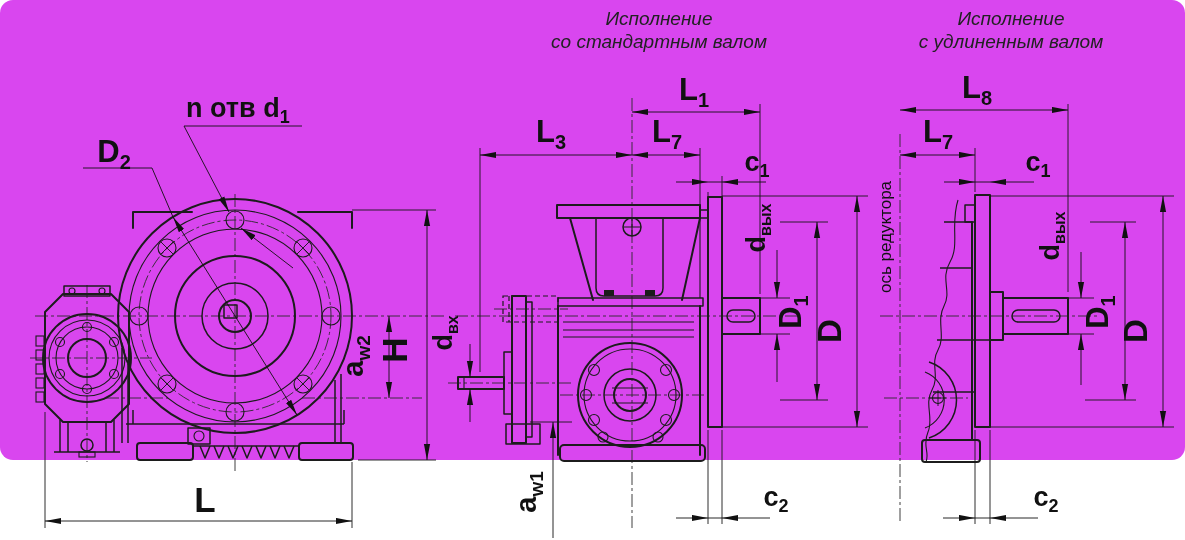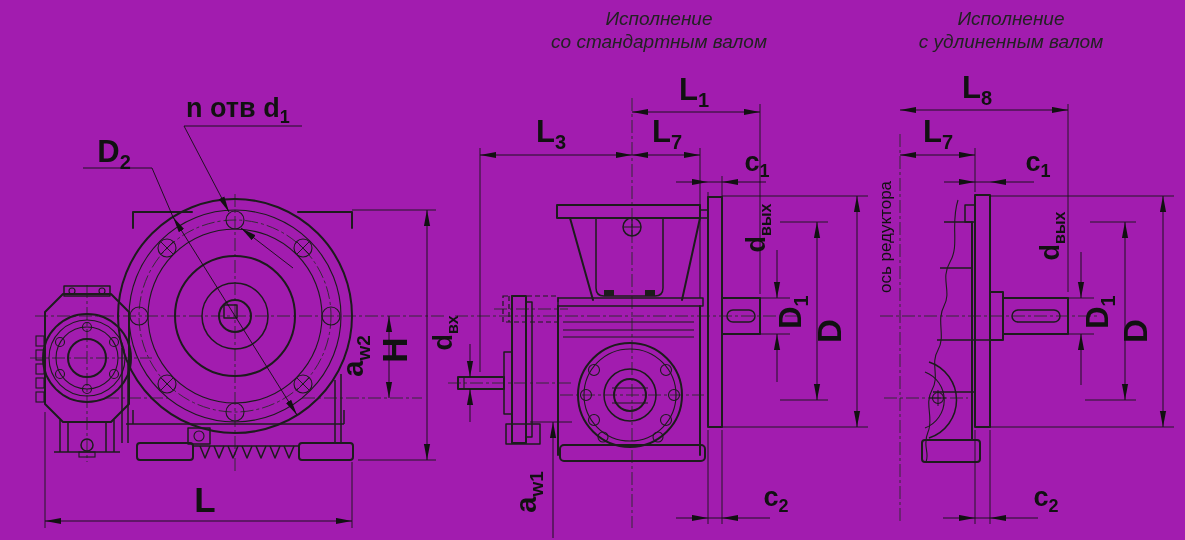--- a/index.html
+++ b/index.html
@@ -1,16 +1,16 @@
 <!DOCTYPE html>
 <html><head>
 <meta charset="utf-8">
 <style>
   html,body{margin:0;padding:0;background:#ffffff;width:1185px;height:540px;overflow:hidden;}
-  .stage{position:relative;width:1185px;height:540px;background:#a21caf;}
+  .stage{position:relative;width:1185px;height:460px;background:#d946ef;border-radius:13px;}
   svg{position:absolute;left:0;top:0;}
   .o2{fill:none;stroke:#1c1c1c;stroke-width:2;stroke-linejoin:round;stroke-linecap:round;}
   .o15{fill:none;stroke:#1c1c1c;stroke-width:1.5;stroke-linejoin:round;}
   .o1{fill:none;stroke:#1c1c1c;stroke-width:1.1;}
   .thin{fill:none;stroke:#161616;stroke-width:0.9;}
   .cl{fill:none;stroke:#2a2a2a;stroke-width:0.9;stroke-dasharray:13 3 3 3;}
   .dash{fill:none;stroke:#1c1c1c;stroke-width:1.2;stroke-dasharray:5 3;}
   .dl{fill:none;stroke:#111;stroke-width:0.9;}
   text.dim, text.hdr{font-family:"Liberation Sans","DejaVu Sans",sans-serif;}
   text.dim{font-weight:bold;fill:#111;}

